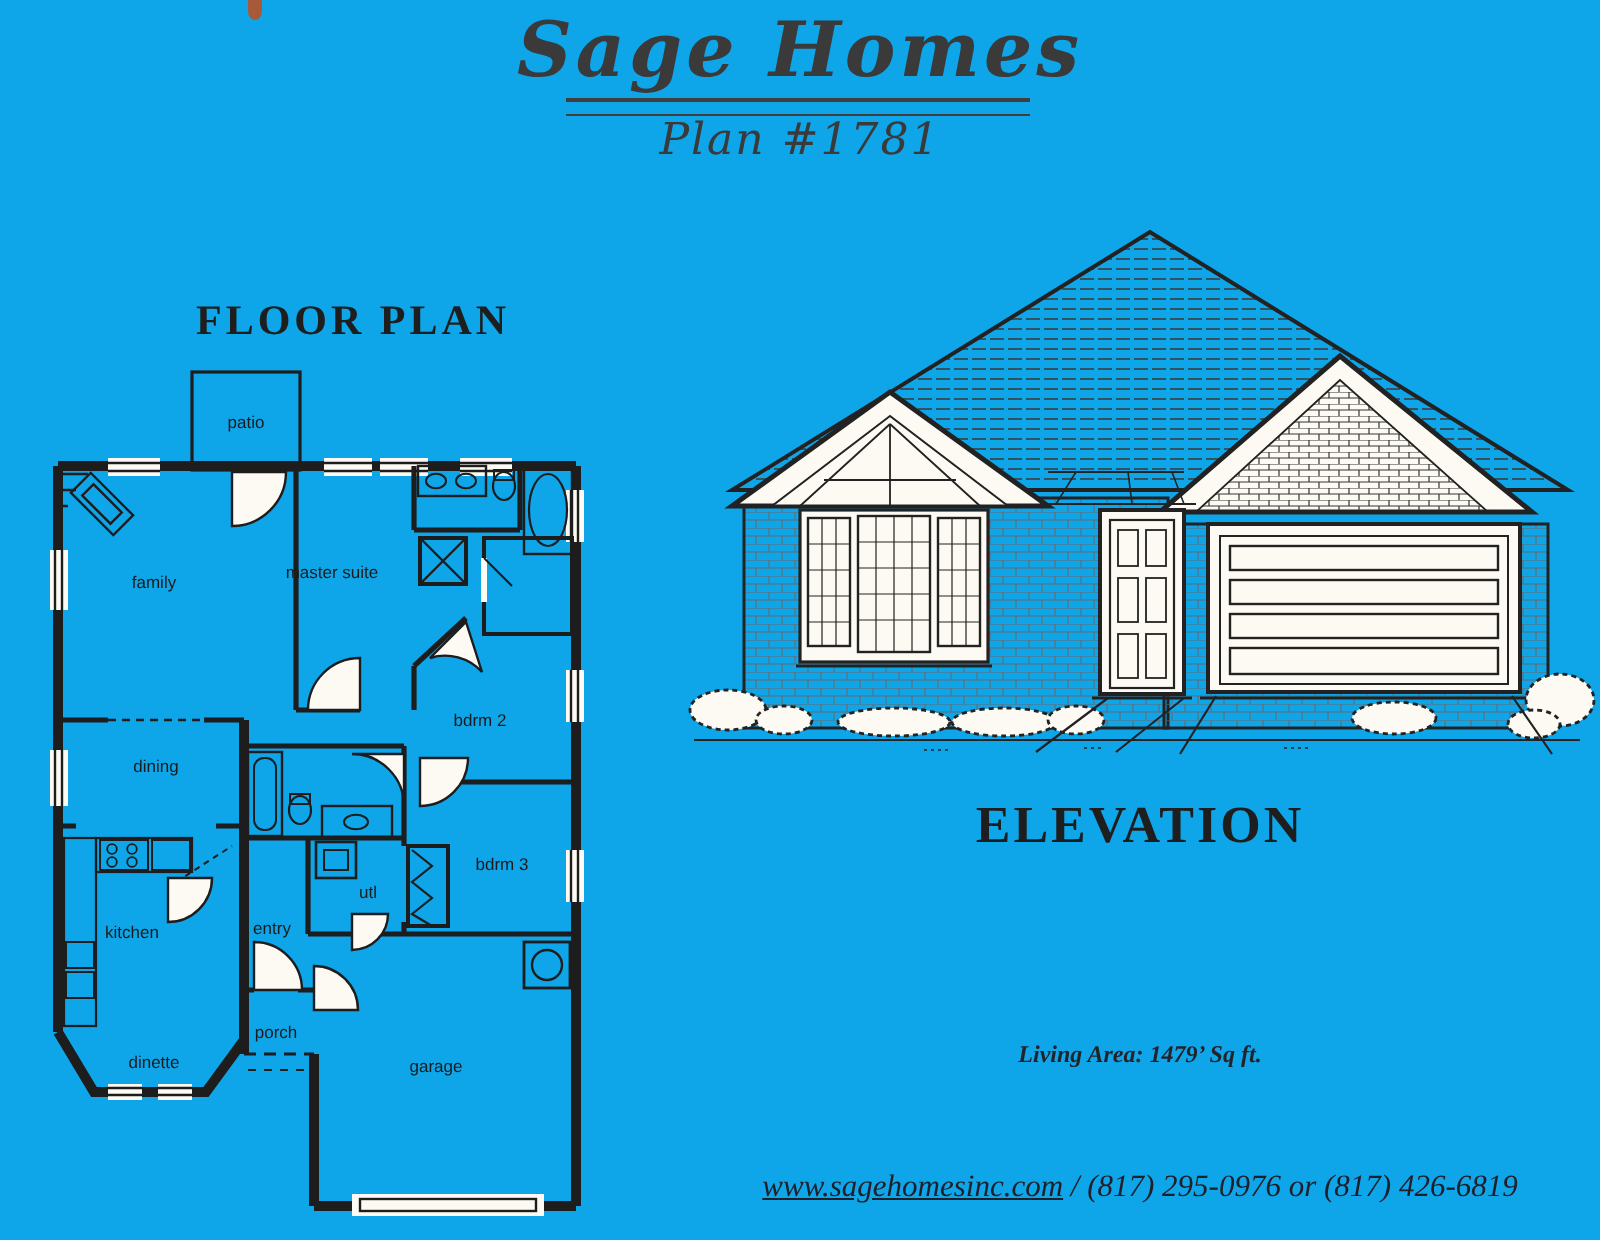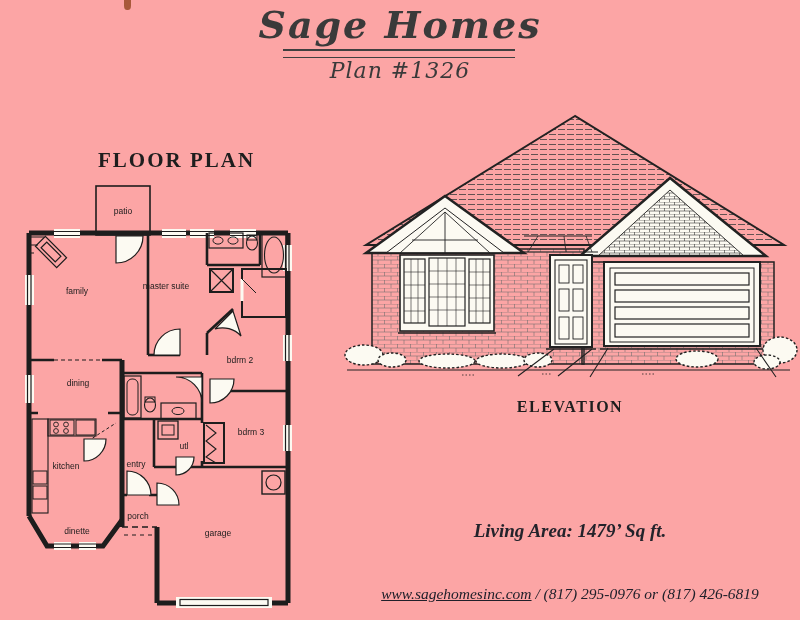--- a/index.html
+++ b/index.html
@@ -23,47 +23,47 @@
     position:absolute; left:0; top:58px; width:800px; text-align:center;
     font-family:"DejaVu Serif", serif; font-style:italic;
     font-size:22px; color:#3a3a3a; letter-spacing:1px;
   }
   .h-floorplan{
     position:absolute; left:98px; top:148px;
     font-weight:bold; font-size:21px; letter-spacing:2px; color:#1e1e1e;
   }
   .h-elevation{
     position:absolute; left:345px; top:398px; width:450px; text-align:center;
-    font-weight:bold; font-size:16px; letter-spacing:1.5px; color:#1e1e1e;
+    font-weight:bold; font-size:26px; letter-spacing:1.5px; color:#1e1e1e;
   }
   .living-area{
     position:absolute; left:345px; top:520px; width:450px; text-align:center;
-    font-weight:bold; font-style:italic; font-size:19px; color:#23232b;
+    font-weight:bold; font-style:italic; font-size:12px; color:#23232b;
   }
   .footer{
     position:absolute; left:340px; top:585px; width:460px; text-align:center;
     font-weight:normal; font-style:italic; font-size:15.5px; color:#20202a;
     white-space:nowrap;
   }
   .footer .url{ text-decoration:underline; }
   svg{ position:absolute; }
   svg text{
     font-family:"Liberation Sans", sans-serif; font-size:8.5px; fill:#1c1c1c;
   }
 </style>
 </head>
 <body>
 
-<div class="page" style="background: #fca5a5;">
+<div class="page" style="background: #0ea5e9;">
 
   <div class="scan-mark" id="scanMark" style="background: rgb(168, 89, 58);"></div>
 
   <div class="brand-title">Sage Homes</div>
   <div class="brand-underline"></div>
-  <div class="brand-sub">Plan #1326</div>
+  <div class="brand-sub">Plan #1781</div>
 
   <div class="h-floorplan">FLOOR PLAN</div>
 
   <svg style="left:24px; top:183px;" width="272" height="438" viewBox="0 0 272 438">
     <g stroke="#1d1d1d" fill="none">
 
       <rect x="72" y="3" width="54" height="49" stroke-width="1.6"></rect>
 
       <path d="M5,50 H264" stroke-width="5"></path>
       <path d="M264,50 V420" stroke-width="5"></path>

